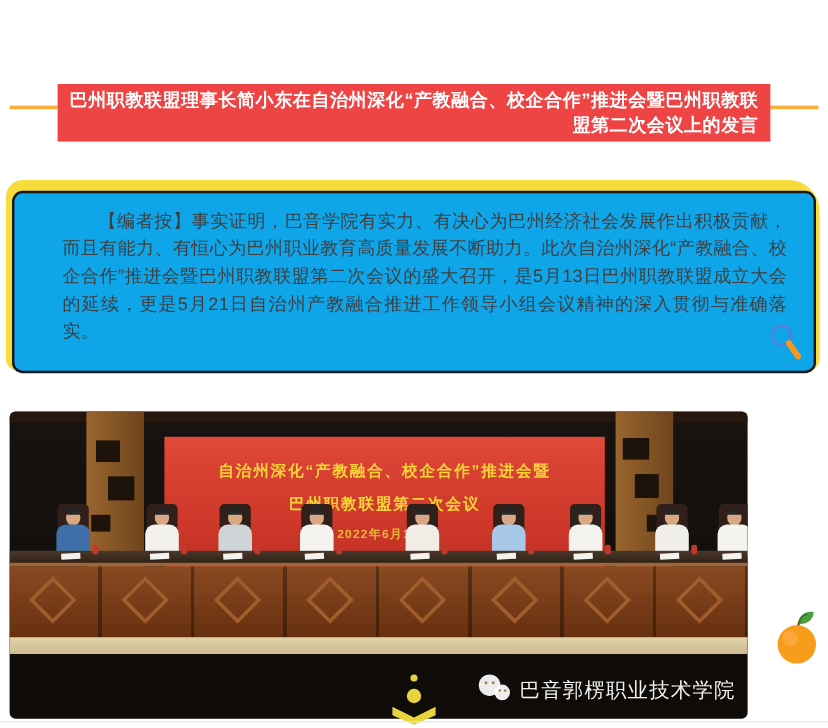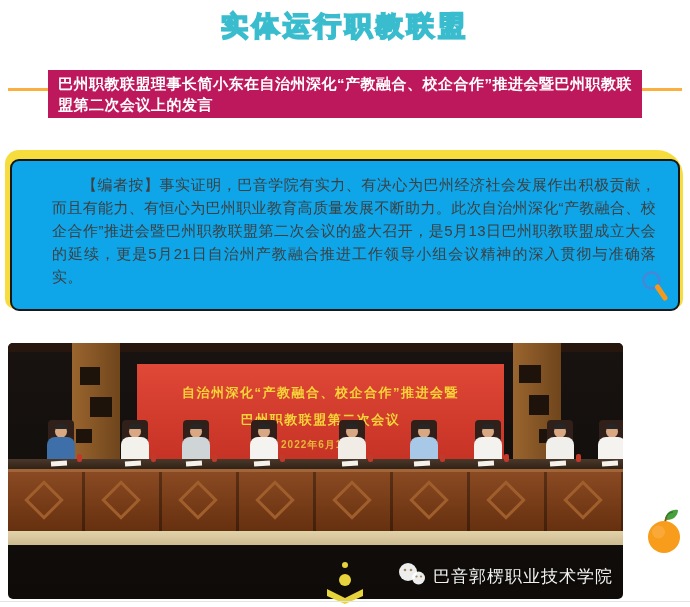--- a/index.html
+++ b/index.html
@@ -9,22 +9,22 @@
   
   .big-title { position:absolute; left:0; width:690px; text-align:center;
     font-size:27px; font-weight:bold; letter-spacing:4px;
     color:#cdeff4; -webkit-text-stroke:2px #39bcce;
     text-shadow:1px 1px 0 rgba(57,188,206,.35); }
   .t1 { top:8px; }
   .t2 { top:41px; }
 
   
   .banner { position:absolute; top:70px; left:48px; width:594px; min-height:41px;
-    background:#be185d; display:flex; align-items:center; justify-content:center;
-    text-align:left; padding:3px 10px;
+    background:#ef4444; display:flex; align-items:center; justify-content:center;
+    text-align:right; padding:3px 10px;
     font-size:15px; font-weight:bold; color:#fff; line-height:1.4; letter-spacing:.5px; }
   .side-line { position:absolute; top:88px; width:40px; height:3px; background:#fbaf3f; }
   .side-line.l { left:8px; } .side-line.r { left:642px; }
 
   
   .note-wrap { position:absolute; top:159px; left:10px; width:670px; height:152px; }
   .note-accent { position:absolute; left:-5px; top:-9px; right:-3px; bottom:2px;
     background:#f7dc3e; border-radius:14px 26px 10px 10px; }
   .note-box { position:absolute; inset:0; background:#0ea5e9; border:2px solid #171717;
     border-radius:9px; padding:12px 22px 8px 40px; }
@@ -63,21 +63,20 @@
   .dot2 { left:339px; top:574px; width:12px; height:12px; }
   .chevron { position:absolute; left:325px; top:588px; }
   .fruit { position:absolute; left:645px; top:506px; }
   .bottom-line { position:absolute; top:601px; left:0; width:690px; height:1px; background:#e4e4e4; }
 </style>
 </head>
 <body>
 
 <div class="page">
 
-  <div class="big-title t1">实体运行职教联盟</div>
 
   <div class="side-line l"></div>
   <div class="side-line r"></div>
   <div class="banner">巴州职教联盟理事长简小东在自治州深化“产教融合、校企合作”推进会暨巴州职教联盟第二次会议上的发言</div>
 
   <div class="note-wrap">
     <div class="note-accent"></div>
     <div class="note-box">
       <p class="note-text">【编者按】事实证明，巴音学院有实力、有决心为巴州经济社会发展作出积极贡献，而且有能力、有恒心为巴州职业教育高质量发展不断助力。此次自治州深化“产教融合、校企合作”推进会暨巴州职教联盟第二次会议的盛大召开，是5月13日巴州职教联盟成立大会的延续，更是5月21日自治州产教融合推进工作领导小组会议精神的深入贯彻与准确落实。</p>
       <span class="magnifier">

